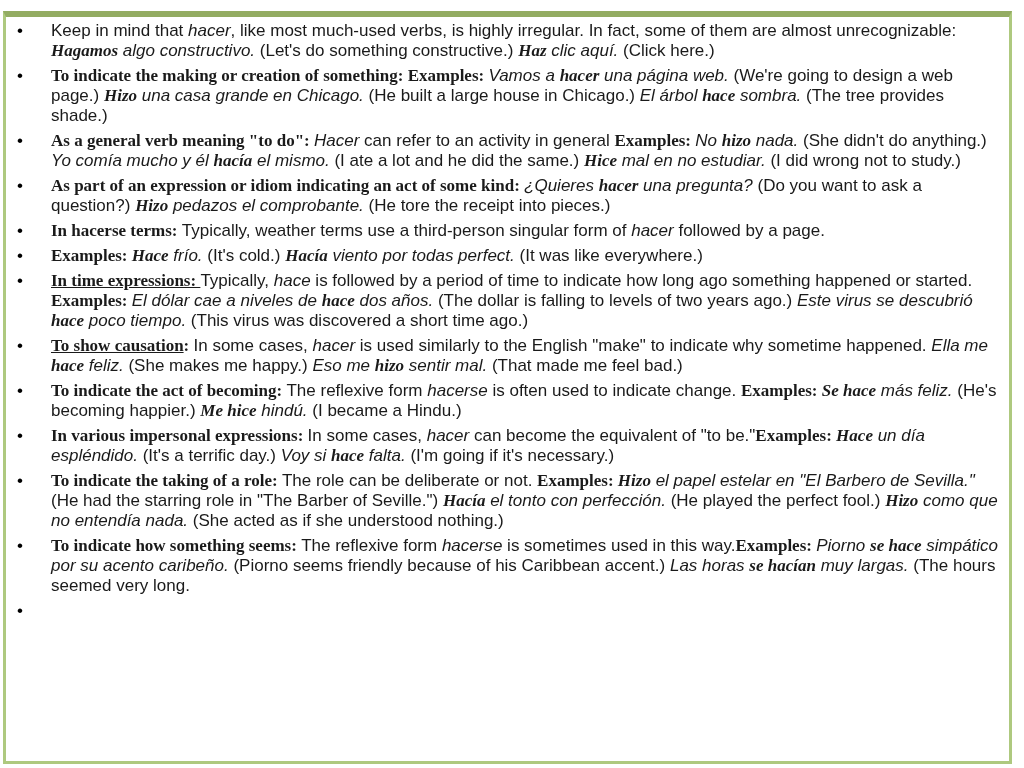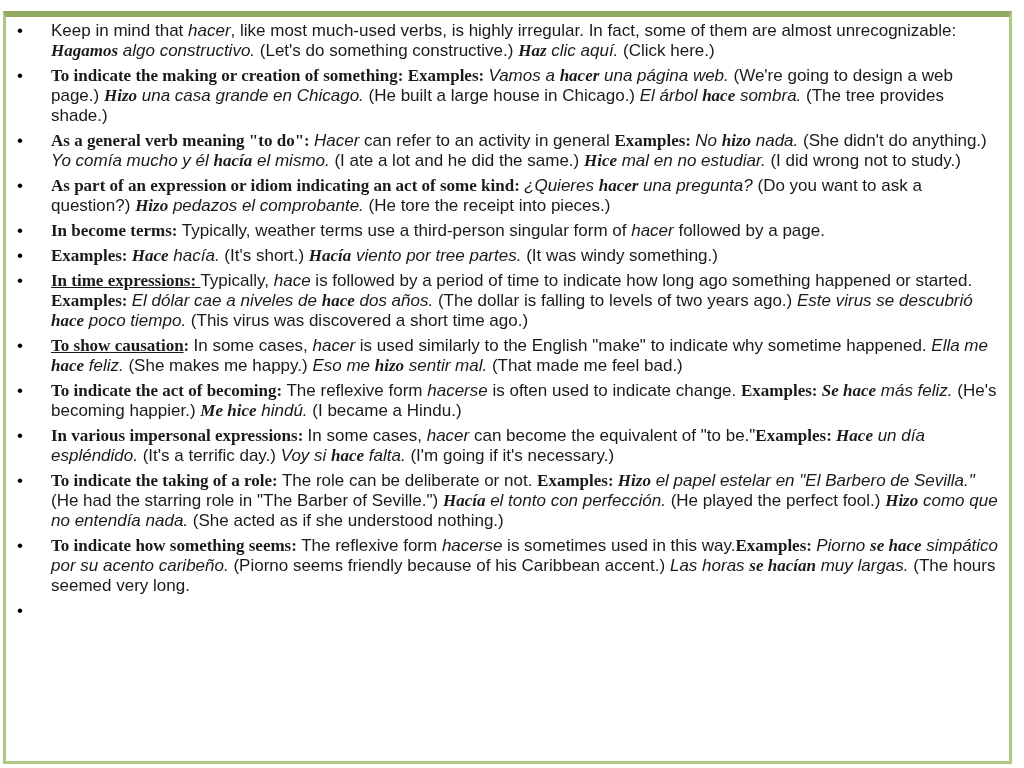--- a/index.html
+++ b/index.html
@@ -49,22 +49,22 @@
 </style>
 </head>
 <body>
 
 <div class="slide-frame">
   <ul class="bullet-list">
       <li><span class="bullet-marker">•</span><span class="">Keep in mind that </span><span class="r-i">hacer</span><span class="">, like most much-used verbs, is highly irregular. In fact, some of them are almost unrecognizable: </span><span class="r-b r-i">Hagamos</span><span class="r-i"> algo constructivo.</span><span class=""> (Let's do something constructive.) </span><span class="r-b r-i">Haz</span><span class="r-i"> clic aquí.</span><span class=""> (Click here.)</span></li>
       <li><span class="bullet-marker">•</span><span class="r-b">To indicate the making or creation of something: Examples: </span><span class="r-i">Vamos a </span><span class="r-b r-i">hacer</span><span class="r-i"> una página web.</span><span class=""> (We're going to design a web page.) </span><span class="r-b r-i">Hizo</span><span class="r-i"> una casa grande en Chicago.</span><span class=""> (He built a large house in Chicago.) </span><span class="r-i">El árbol </span><span class="r-b r-i">hace</span><span class="r-i"> sombra.</span><span class=""> (The tree provides shade.)</span></li>
       <li><span class="bullet-marker">•</span><span class="r-b">As a general verb meaning "to do": </span><span class="r-i">Hacer</span><span class=""> can refer to an activity in general </span><span class="r-b">Examples: </span><span class="r-i">No </span><span class="r-b r-i">hizo</span><span class="r-i"> nada.</span><span class=""> (She didn't do anything.) </span><span class="r-i">Yo comía mucho y él </span><span class="r-b r-i">hacía</span><span class="r-i"> el mismo.</span><span class=""> (I ate a lot and he did the same.) </span><span class="r-b r-i">Hice</span><span class="r-i"> mal en no estudiar.</span><span class=""> (I did wrong not to study.)</span></li>
       <li><span class="bullet-marker">•</span><span class="r-b">As part of an expression or idiom indicating an act of some kind: </span><span class="r-i"> ¿Quieres </span><span class="r-b r-i">hacer</span><span class="r-i"> una pregunta?</span><span class=""> (Do you want to ask a question?) </span><span class="r-b r-i">Hizo</span><span class="r-i"> pedazos el comprobante.</span><span class=""> (He tore the receipt into pieces.)</span></li>
-      <li><span class="bullet-marker">•</span><span class="r-b">In become terms: </span><span class="">Typically, weather terms use a third-person singular form of </span><span class="r-i">hacer</span><span class=""> followed by a page.</span></li>
-      <li><span class="bullet-marker">•</span><span class="r-b">Examples: </span><span class="r-b r-i">Hace</span><span class="r-i"> hacía.</span><span class=""> (It's short.) </span><span class="r-b r-i">Hacía</span><span class="r-i"> viento por tree partes.</span><span class=""> (It was windy something.)</span></li>
+      <li><span class="bullet-marker">•</span><span class="r-b">In hacerse terms: </span><span class="">Typically, weather terms use a third-person singular form of </span><span class="r-i">hacer</span><span class=""> followed by a page.</span></li>
+      <li><span class="bullet-marker">•</span><span class="r-b">Examples: </span><span class="r-b r-i">Hace</span><span class="r-i"> frío.</span><span class=""> (It's cold.) </span><span class="r-b r-i">Hacía</span><span class="r-i"> viento por todas perfect.</span><span class=""> (It was like everywhere.)</span></li>
       <li><span class="bullet-marker">•</span><span class="r-b r-u">In time expressions: </span><span class="">Typically, </span><span class="r-i">hace</span><span class=""> is followed by a period of time to indicate how long ago something happened or started. </span><span class="r-b">Examples: </span><span class="r-i">El dólar cae a niveles de </span><span class="r-b r-i">hace</span><span class="r-i"> dos años.</span><span class=""> (The dollar is falling to levels of two years ago.) </span><span class="r-i">Este virus se descubrió </span><span class="r-b r-i">hace</span><span class="r-i"> poco tiempo.</span><span class=""> (This virus was discovered a short time ago.)</span></li>
       <li><span class="bullet-marker">•</span><span class="r-b r-u">To show causation</span><span class="r-b">: </span><span class="">In some cases, </span><span class="r-i">hacer</span><span class=""> is used similarly to the English "make" to indicate why sometime happened. </span><span class="r-i">Ella me </span><span class="r-b r-i">hace</span><span class="r-i"> feliz.</span><span class=""> (She makes me happy.) </span><span class="r-i">Eso me </span><span class="r-b r-i">hizo</span><span class="r-i"> sentir mal.</span><span class=""> (That made me feel bad.)</span></li>
       <li><span class="bullet-marker">•</span><span class="r-b">To indicate the act of becoming: </span><span class="">The reflexive form </span><span class="r-i">hacerse</span><span class=""> is often used to indicate change. </span><span class="r-b">Examples: </span><span class="r-b r-i">Se hace</span><span class="r-i"> más feliz.</span><span class=""> (He's becoming happier.) </span><span class="r-b r-i">Me hice</span><span class="r-i"> hindú.</span><span class=""> (I became a Hindu.)</span></li>
       <li><span class="bullet-marker">•</span><span class="r-b">In various impersonal expressions: </span><span class="">In some cases, </span><span class="r-i">hacer</span><span class=""> can become the equivalent of "to be."</span><span class="r-b">Examples: </span><span class="r-b r-i">Hace</span><span class="r-i"> un día espléndido.</span><span class=""> (It's a terrific day.) </span><span class="r-i">Voy si </span><span class="r-b r-i">hace</span><span class="r-i"> falta.</span><span class=""> (I'm going if it's necessary.)</span></li>
       <li><span class="bullet-marker">•</span><span class="r-b">To indicate the taking of a role: </span><span class="">The role can be deliberate or not. </span><span class="r-b">Examples: </span><span class="r-b r-i">Hizo</span><span class="r-i"> el papel estelar en "El Barbero de Sevilla."</span><span class=""> (He had the starring role in "The Barber of Seville.") </span><span class="r-b r-i">Hacía</span><span class="r-i"> el tonto con perfección.</span><span class=""> (He played the perfect fool.) </span><span class="r-b r-i">Hizo</span><span class="r-i"> como que no entendía nada.</span><span class=""> (She acted as if she understood nothing.)</span></li>
       <li><span class="bullet-marker">•</span><span class="r-b">To indicate how something seems: </span><span class="">The reflexive form </span><span class="r-i">hacerse</span><span class=""> is sometimes used in this way.</span><span class="r-b">Examples: </span><span class="r-i">Piorno </span><span class="r-b r-i">se hace</span><span class="r-i"> simpático por su acento caribeño.</span><span class=""> (Piorno seems friendly because of his Caribbean accent.) </span><span class="r-i">Las horas </span><span class="r-b r-i">se hacían</span><span class="r-i"> muy largas.</span><span class=""> (The hours seemed very long.</span></li>
       <li>
         <span class="bullet-marker">•</span>
       </li>
     </ul>

